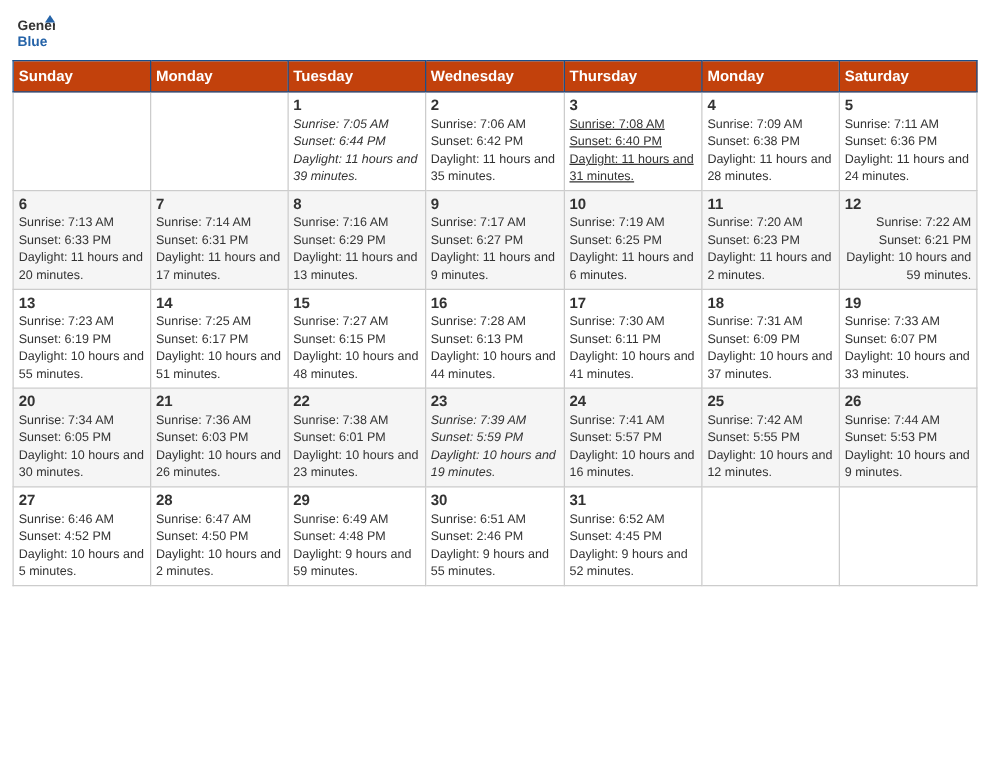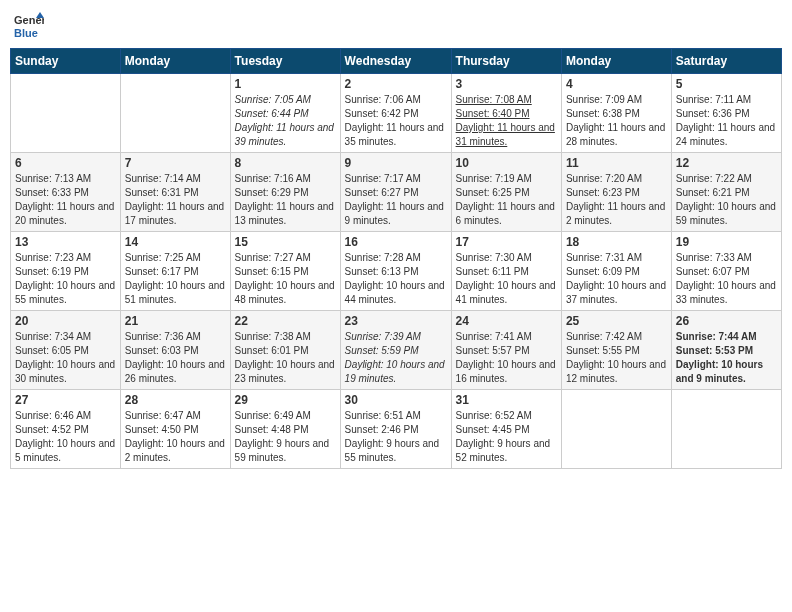--- a/index.html
+++ b/index.html
@@ -39,21 +39,21 @@
     .location {
       font-size: 14px;
       color: #555;
     }
     .calendar {
       width: 100%;
       border-collapse: collapse;
       border: 1px solid #ccc;
     }
     .calendar th {
-      background: #0c4a6e;
+      background: #c2410c;
       color: #fff;
       font-size: 12px;
       padding: 5px 4px;
       text-align: left;
       border: 1px solid #1a4f8a;
       font-weight: bold;
       margin-left: 12px;
     }
     .calendar td {
       vertical-align: top;
@@ -180,21 +180,21 @@
 Daylight: 11 hours and 6 minutes.</div>
         </td>
         <td>
           <span class="day-number">11</span>
           <div class="day-info" style="white-space: pre-line;">Sunrise: 7:20 AM
 Sunset: 6:23 PM
 Daylight: 11 hours and 2 minutes.</div>
         </td>
         <td>
           <span class="day-number">12</span>
-          <div class="day-info" style="white-space: pre-line;">Sunrise: 7:22 AM
+          <div class="day-info" style="white-space: pre-line; text-align: right;">Sunrise: 7:22 AM
 Sunset: 6:21 PM
 Daylight: 10 hours and 59 minutes.</div>
         </td>
       </tr>
       <tr>
         <td>
           <span class="day-number">13</span>
           <div class="day-info" style="white-space: pre-line;">Sunrise: 7:23 AM
 Sunset: 6:19 PM
 Daylight: 10 hours and 55 minutes.</div>
@@ -268,21 +268,21 @@
 Daylight: 10 hours and 16 minutes.</div>
         </td>
         <td>
           <span class="day-number">25</span>
           <div class="day-info" style="white-space: pre-line;">Sunrise: 7:42 AM
 Sunset: 5:55 PM
 Daylight: 10 hours and 12 minutes.</div>
         </td>
         <td>
           <span class="day-number">26</span>
-          <div class="day-info" style="white-space: pre-line; font-weight: bold;">Sunrise: 7:44 AM
+          <div class="day-info" style="white-space: pre-line;">Sunrise: 7:44 AM
 Sunset: 5:53 PM
 Daylight: 10 hours and 9 minutes.</div>
         </td>
       </tr>
       <tr>
         <td>
           <span class="day-number">27</span>
           <div class="day-info" style="white-space: pre-line;">Sunrise: 6:46 AM
 Sunset: 4:52 PM
 Daylight: 10 hours and 5 minutes.</div>

